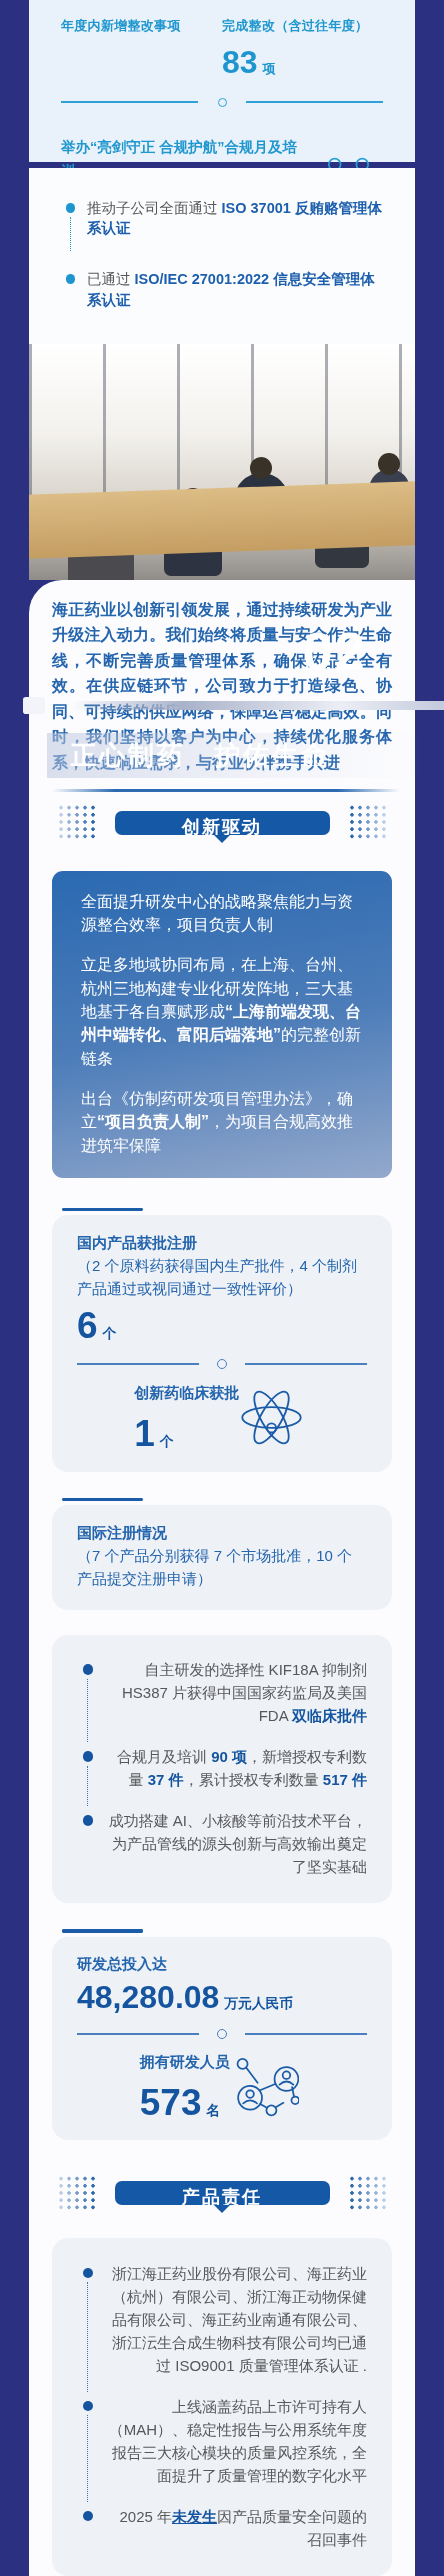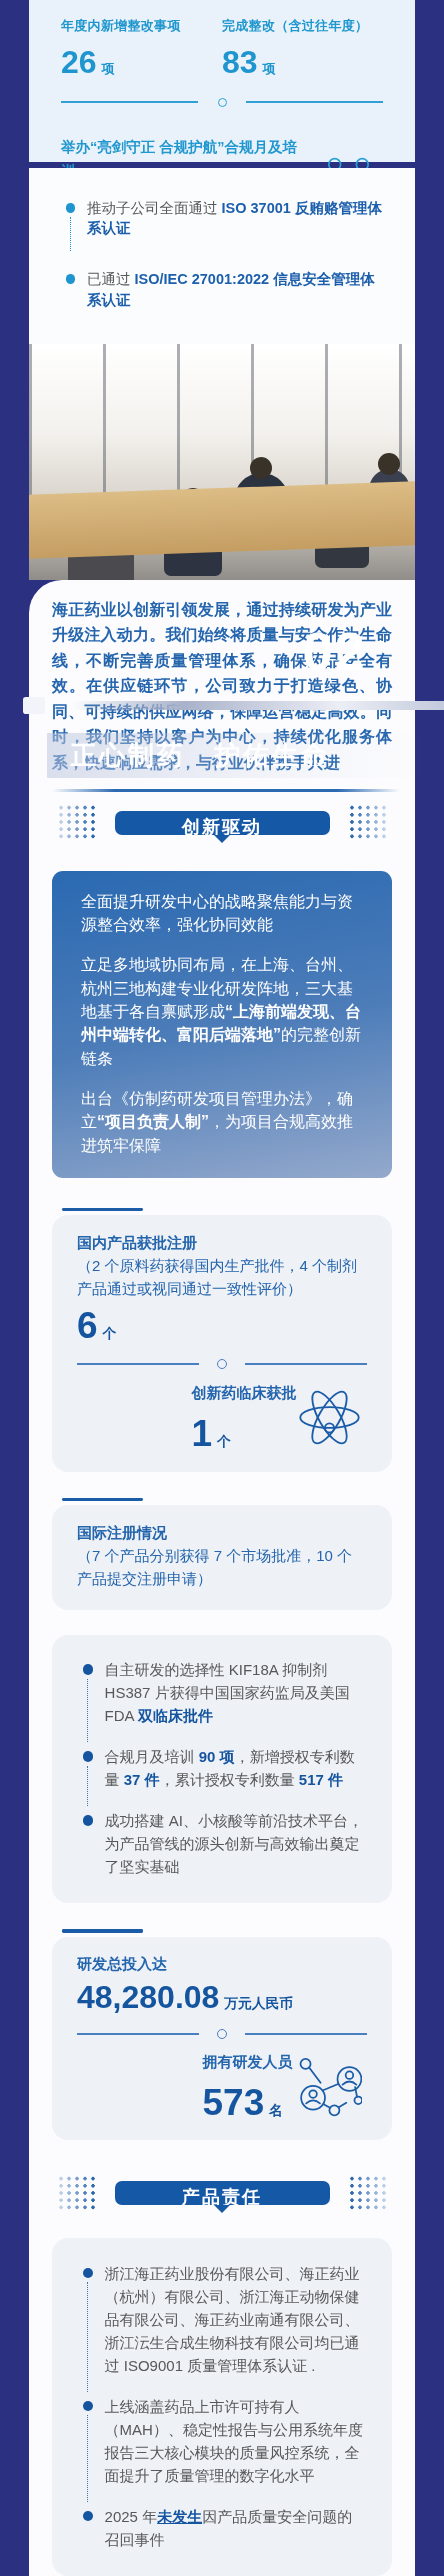--- a/index.html
+++ b/index.html
@@ -86,46 +86,43 @@
   .topbar { width:81px; height:3.4px; background:#1b5ca8; border-radius:1.4px; margin:0 0 4.1px 10.3px; }
   .gcard { background:#eef1f6; border-radius:16px; padding:16.5px 25px; }
   .glabel { color:#2465ad; font-size:15px; font-weight:bold; line-height:22px; }
   .gsub { color:#2465ad; font-size:15px; line-height:23.4px; }
   .gvalue { margin-top:4.1px; }
   .gvalue .big-num { color:#15559f; font-size:37px; }
   .gvalue .unit { color:#15559f; font-size:13.8px; }
   .gdivider { display:flex; align-items:center; margin:12.4px 0; }
   .gdivider .line { flex:1; height:1.4px; background:#4a7fc0; }
   .gdivider .circ { width:10.3px; height:10.3px; border:1.4px solid #4a7fc0; border-radius:50%; margin:0 18px; }
-  .split-row { display:flex; justify-content:flex-end; align-items:center; }
+  .split-row { display:flex; justify-content:center; align-items:center; }
   .icon-box { flex:0 0 auto; padding-right:5.5px; }
 
   .blue-bullets { list-style:none; padding:8.3px 0 0; }
-  .blue-bullets li { position:relative; padding-left:27.6px; color:#57585a; font-size:15px; line-height:23px; margin-bottom:18px; }
+  .blue-bullets li { position:relative; padding-left:27.6px; color:#57585a; font-size:15px; line-height:23px; margin-bottom:18px;text-align:right; }
   .blue-bullets li:last-child { margin-bottom:0; }
   .blue-bullets li::before { content:""; position:absolute; left:5.5px; top:6.2px; width:10.3px; height:10.3px; border-radius:50%; background:#15559f; }
   .blue-bullets li:not(:last-child)::after { content:""; position:absolute; left:10px; top:20.7px; bottom:-15px; border-left:1.4px dotted #3c74b8; }
   .hl-blue { color:#15559f; font-weight:bold; }
   .hl-blue.u { text-decoration:underline; }
 
   .mt44 { margin-top:30px; } .mt36 { margin-top:25px; } .mt48 { margin-top:33px; }
   .bullets-card { padding:23.4px 25px 25px; }
 </style>
 </head>
 <body>
 
 <div class="page">
 
   <section class="cardA">
     <div class="stats-row">
       <div class="stat">
         <div class="stat-label">年度内新增整改事项</div>
-        <div class="stat-line">
-          <span class="big-num">26</span><span class="unit">项</span>
-        </div>
       </div>
       <div class="stat">
         <div class="stat-label">完成整改（含过往年度）</div>
         <div class="stat-line">
           <span class="big-num">83</span><span class="unit">项</span>
         </div>
       </div>
     </div>
     <div class="cyan-divider">
       <span class="line"></span>
@@ -183,21 +180,21 @@
     <p class="intro">海正药业以创新引领发展，通过持续研发为产业升级注入动力。我们始终将质量与安全作为生命线，不断完善质量管理体系，确保药品安全有效。在供应链环节，公司致力于打造绿色、协同、可持续的供应网络，保障运营稳定高效。同时，我们坚持以客户为中心，持续优化服务体系，快速响应需求，与行业伙伴携手共进</p>
     <div class="blue-divider"></div>
 
     <div class="pill-row">
       <span class="dots fade-left"></span>
       <div class="pill">创新驱动</div>
       <span class="dots fade-right"></span>
     </div>
 
     <div class="bluebox">
-      <p><span>全面提升研发中心的战略聚焦能力与资源整合效率，强化协同效能</span><span class="b"></span><span></span></p>
+      <p><span>全面提升研发中心的战略聚焦能力与资源整合效率，项目负责人制</span><span class="b"></span><span></span></p>
       <p><span>立足多地域协同布局，在上海、台州、杭州三地构建专业化研发阵地，三大基地基于各自禀赋形成</span><span class="b">“上海前端发现、台州中端转化、富阳后端落地”</span><span>的完整创新链条</span></p>
       <p><span>出台《仿制药研发项目管理办法》，确立</span><span class="b">“项目负责人制”</span><span>，为项目合规高效推进筑牢保障</span></p>
     </div>
 
     <div class="cardwrap mt44">
       <div class="topbar"></div>
       <div class="gcard">
         <div class="glabel">国内产品获批注册</div>
         <div class="gsub">（2 个原料药获得国内生产批件，4 个制剂产品通过或视同通过一致性评价）</div>
         <div class="gvalue">

